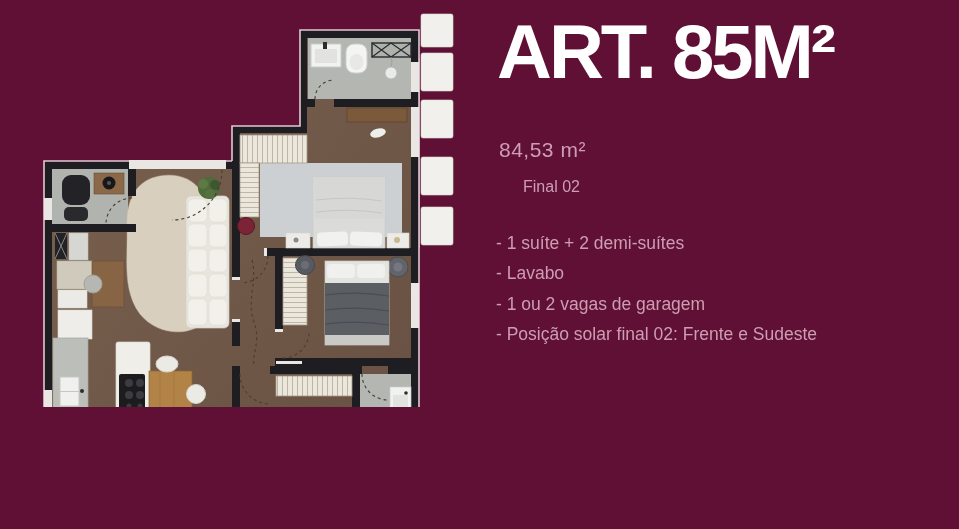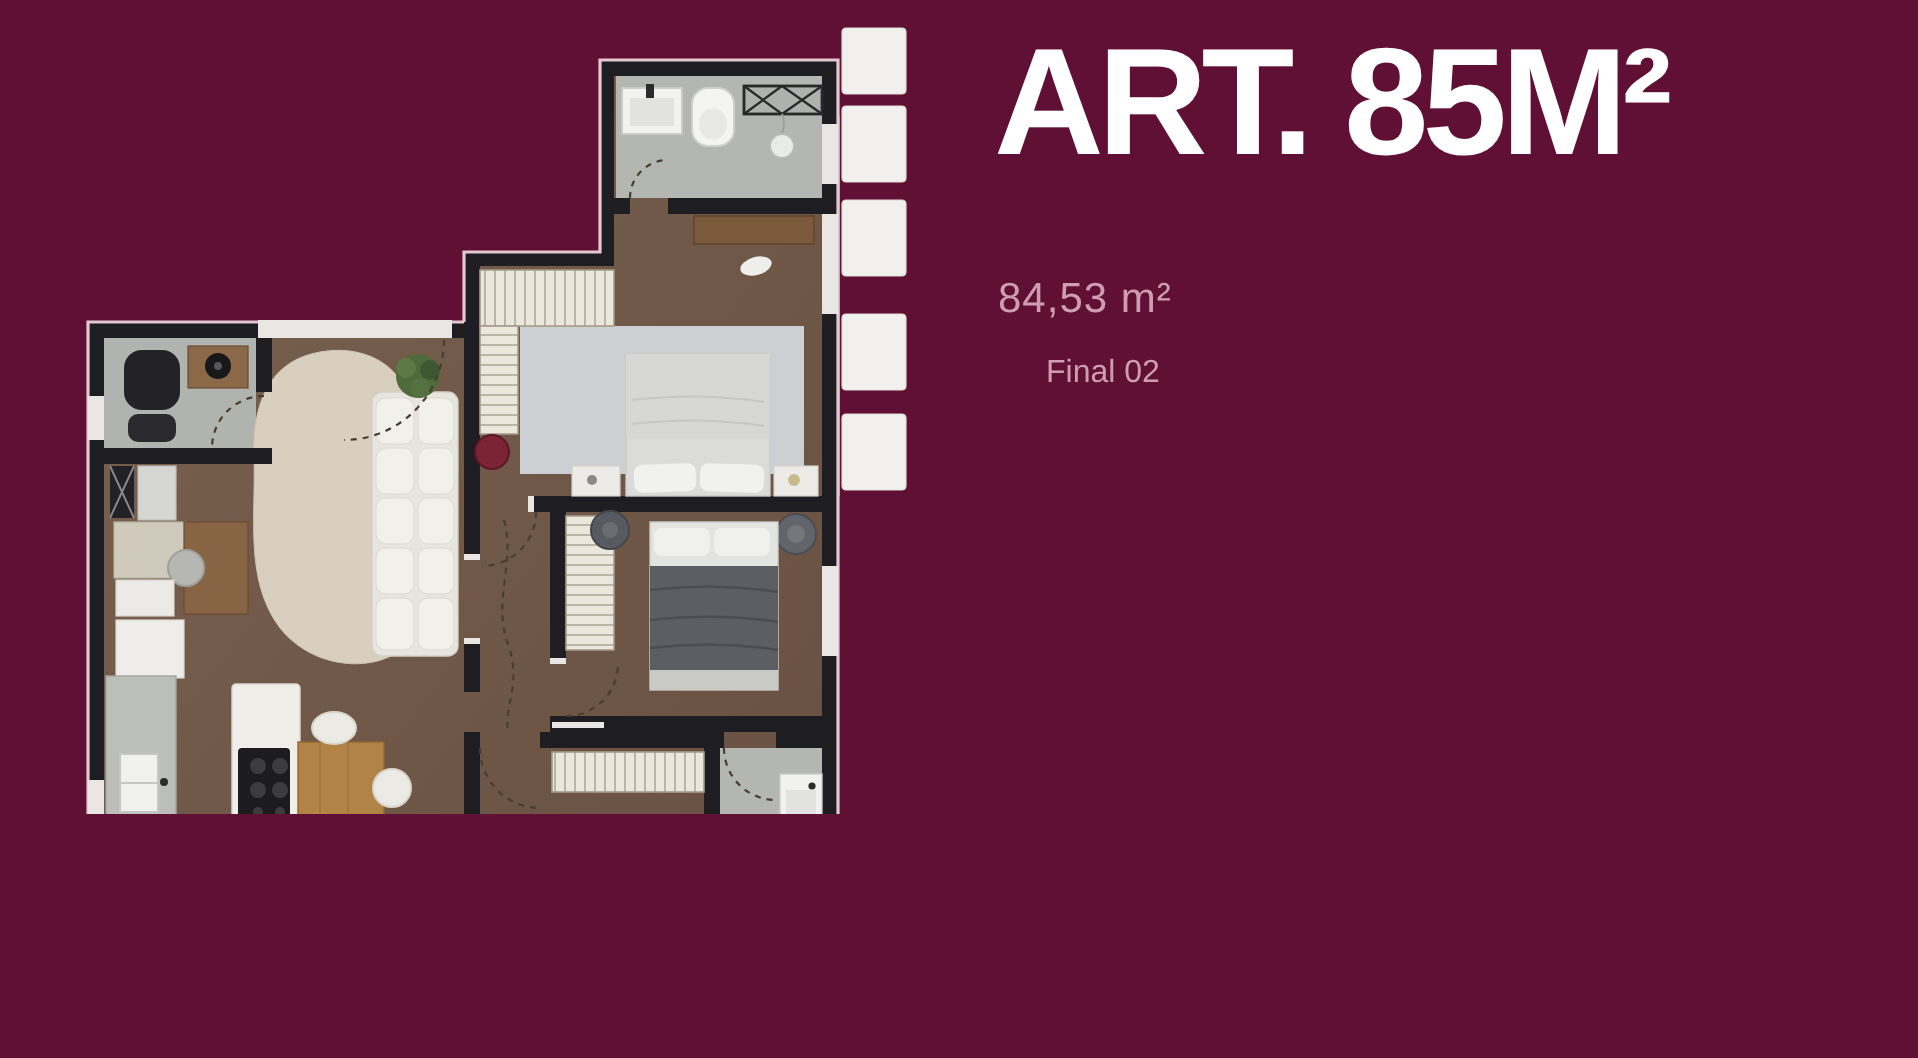--- a/index.html
+++ b/index.html
@@ -233,20 +233,26 @@
       <path d="M283,358 A26,26 0 0 0 309,332"></path>
       <path d="M240,374 A30,30 0 0 0 270,404"></path>
       <path d="M362,374 A26,26 0 0 0 388,400"></path>
       <path d="M252,260 C258,282 246,300 254,322 C261,342 252,352 254,366"></path>
     </g>
   </svg>
 
   <h1 class="title">ART. 85M²</h1>
   <div class="area">84,53 m²</div>
   <div class="unit">Final 02</div>
+  <ul class="features">
+    <li>- 1 suíte + 2 demi-suítes</li>
+    <li>- Lavabo</li>
+    <li>- 1 ou 2 vagas de garagem</li>
+    <li>- Posição solar final 02: Frente e Sudeste</li>
+  </ul>
 
   <svg class="compass" width="88" height="78" viewBox="-44 -39 88 78">
     <g stroke="#DBAEC2" stroke-width="1.2" fill="none" opacity="0.95">
       <circle cx="0" cy="0" r="16"></circle>
       <circle cx="0" cy="0" r="9"></circle>
       <path d="M0,-23 V23 M-23,0 H23"></path>
       <path d="M-14.1,-14.1 L14.1,14.1 M14.1,-14.1 L-14.1,14.1"></path>
     </g>
     <g fill="#DBAEC2" opacity="0.95">
       <polygon points="0,-26 2.5,-21 0,-16 -2.5,-21"></polygon>

